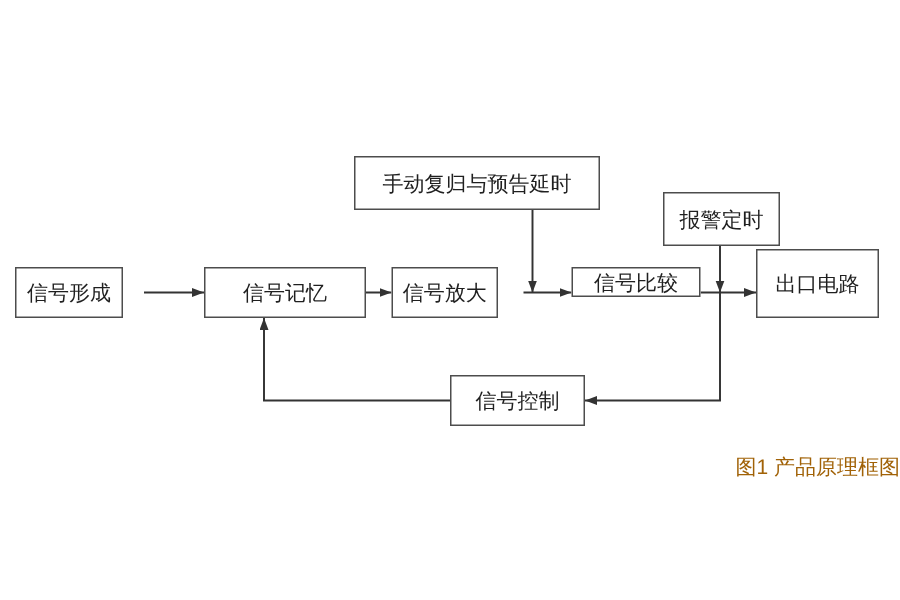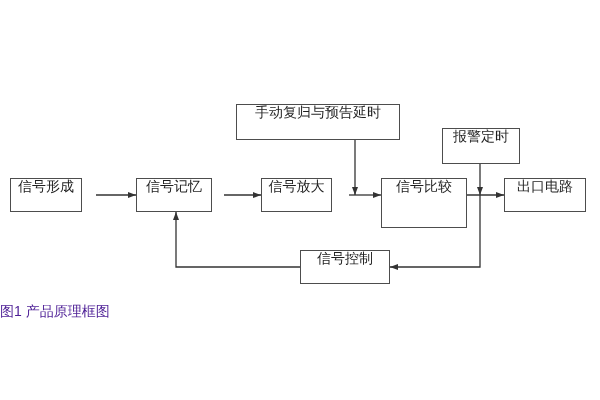--- a/index.html
+++ b/index.html
@@ -19,49 +19,49 @@
       position: absolute;
       left: 0;
       top: 0;
       width: 600px;
       height: 400px;
     }
     .node {
       position: absolute;
       box-sizing: border-box;
       display: flex;
-      align-items: flex-start;
+      align-items: center;
       justify-content: center;
       background: #ffffff;
       border: 1px solid #4d4d4d;
       color: #1f1f1f;
       font-size: 14px;
       line-height: 1;
       white-space: nowrap;
       z-index: 2;
     }
     
     .n-formation   { left: 10px;  top: 178px; width: 72px;  height: 34px; }
-    .n-memory      { left: 136px; top: 178px; width: 76px;  height: 34px; }
+    .n-memory      { left: 136px; top: 178px; width: 108px;  height: 34px; }
     .n-amplify     { left: 261px; top: 178px; width: 71px;  height: 34px; }
-    .n-compare     { left: 381px; top: 178px; width: 86px;  height: 50px; }
-    .n-output      { left: 504px; top: 178px; width: 82px;  height: 34px; }
+    .n-compare     { left: 381px; top: 178px; width: 86px;  height: 20px; }
+    .n-output      { left: 504px; top: 166px; width: 82px;  height: 46px; }
     
     .n-manualreset { left: 236px; top: 104px; width: 164px; height: 36px; }
     .n-alarmtimer  { left: 442px; top: 104px; width: 78px;  height: 36px; margin-top: 24px; }
     
     .n-control     { left: 300px; top: 250px; width: 90px;  height: 34px; }
 
     .caption {
       position: absolute;
       left: 0;
       right: 0;
       top: 303px;
-      text-align: left;
-      color: #4c1d95;
+      text-align: right;
+      color: #a16207;
       font-size: 14px;
       z-index: 2;
     }
   </style>
 </head>
 <body>
 
 <div class="stage">
 
   <svg class="wires" viewBox="0 0 600 400" xmlns="http://www.w3.org/2000/svg">

